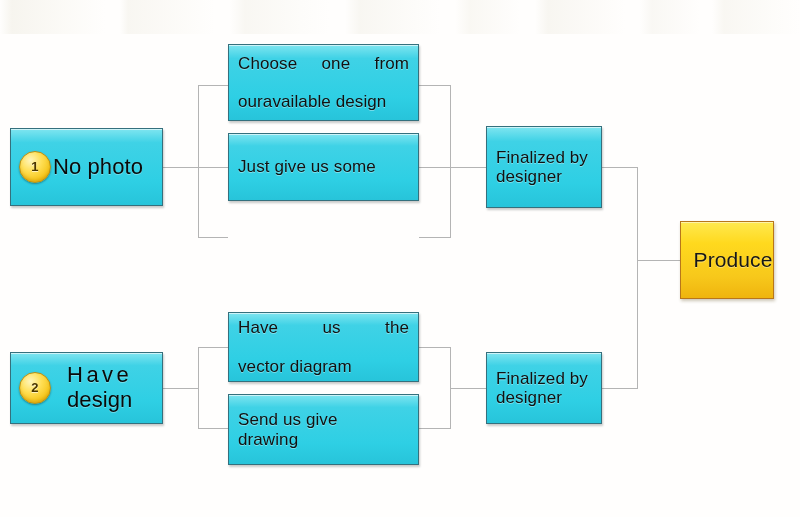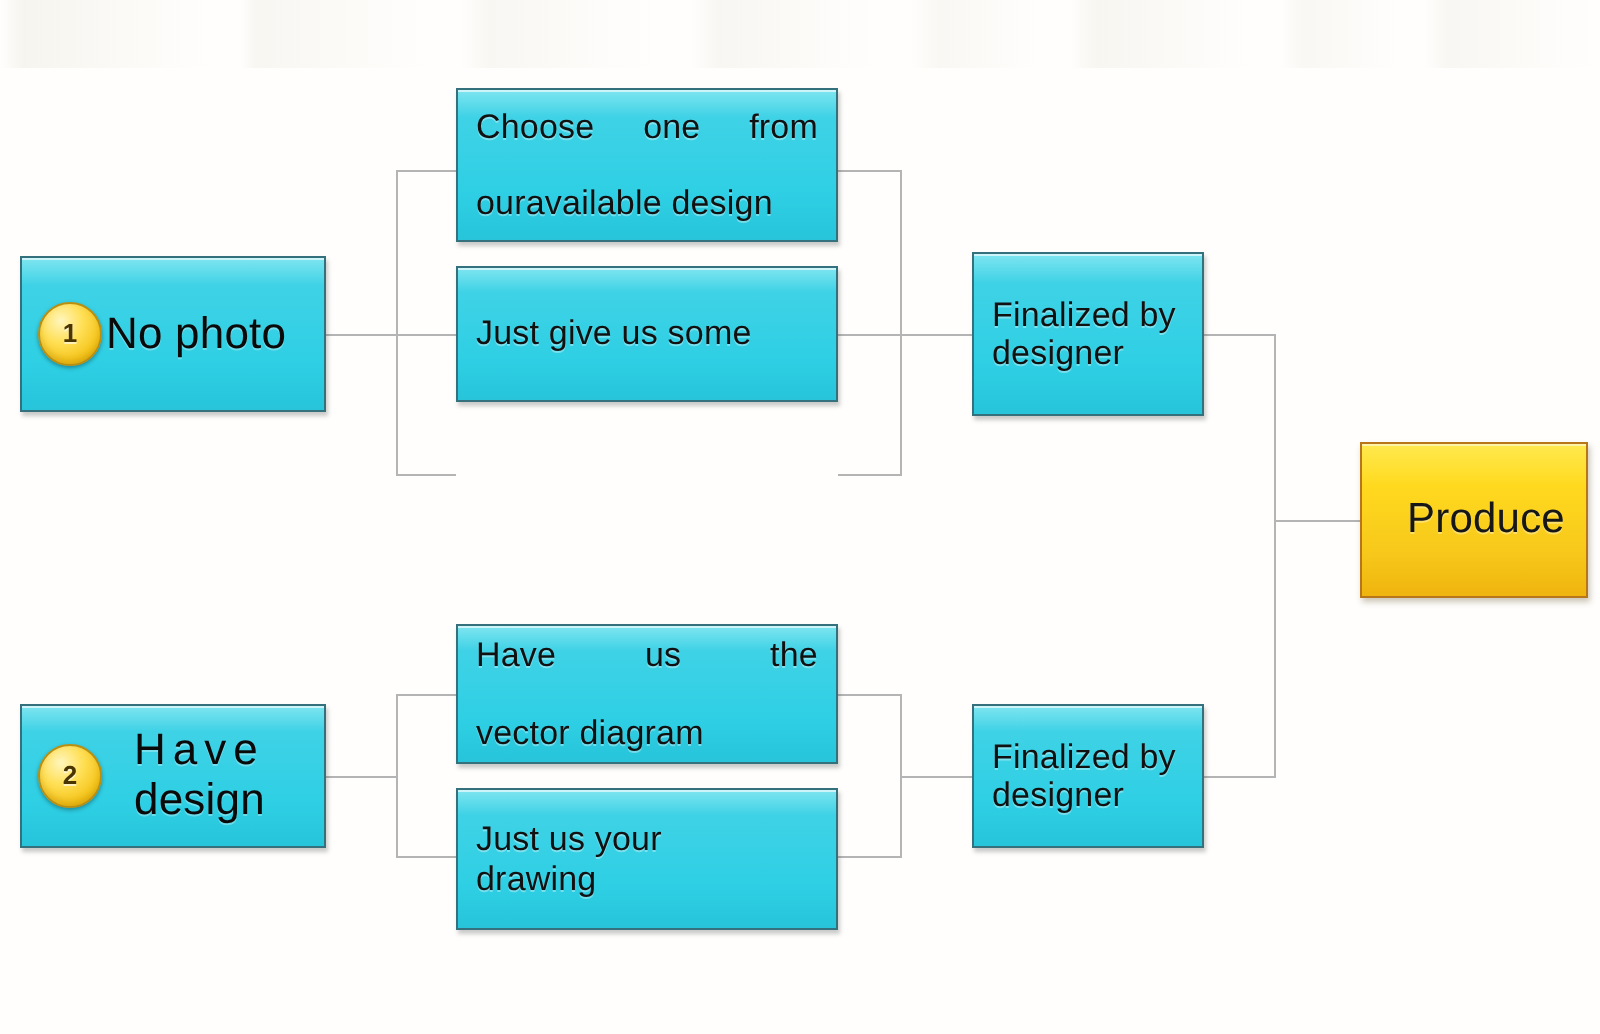--- a/index.html
+++ b/index.html
@@ -230,29 +230,29 @@
 
   <div class="node" style="left:228px; top:312px; width:191px; height:70px;">
     <div class="txt">
       <span class="justify-line">Have us the</span>
       <span>vector diagram</span>
     </div>
   </div>
 
   <div class="node" style="left:228px; top:394px; width:191px; height:71px;">
     <div class="txt">
-      <span style="display:block">Just us your</span>
+      <span style="display:block">Send us give</span>
       <span>drawing</span>
     </div>
   </div>
 
   <div class="node" style="left:486px; top:352px; width:116px; height:72px;">
     <div class="txt">
       <span style="display:block">Finalized by</span>
       <span>designer</span>
     </div>
   </div>
 
-  <div class="node produce" style="left:680px; top:221px; width:114px; height:78px;padding-left:12px;">
+  <div class="node produce" style="left:680px; top:221px; width:94px; height:78px;padding-left:12px;">
     <div class="txt" style="text-align:center;">Produce</div>
   </div>
 
 </div>
 
 </body></html>

